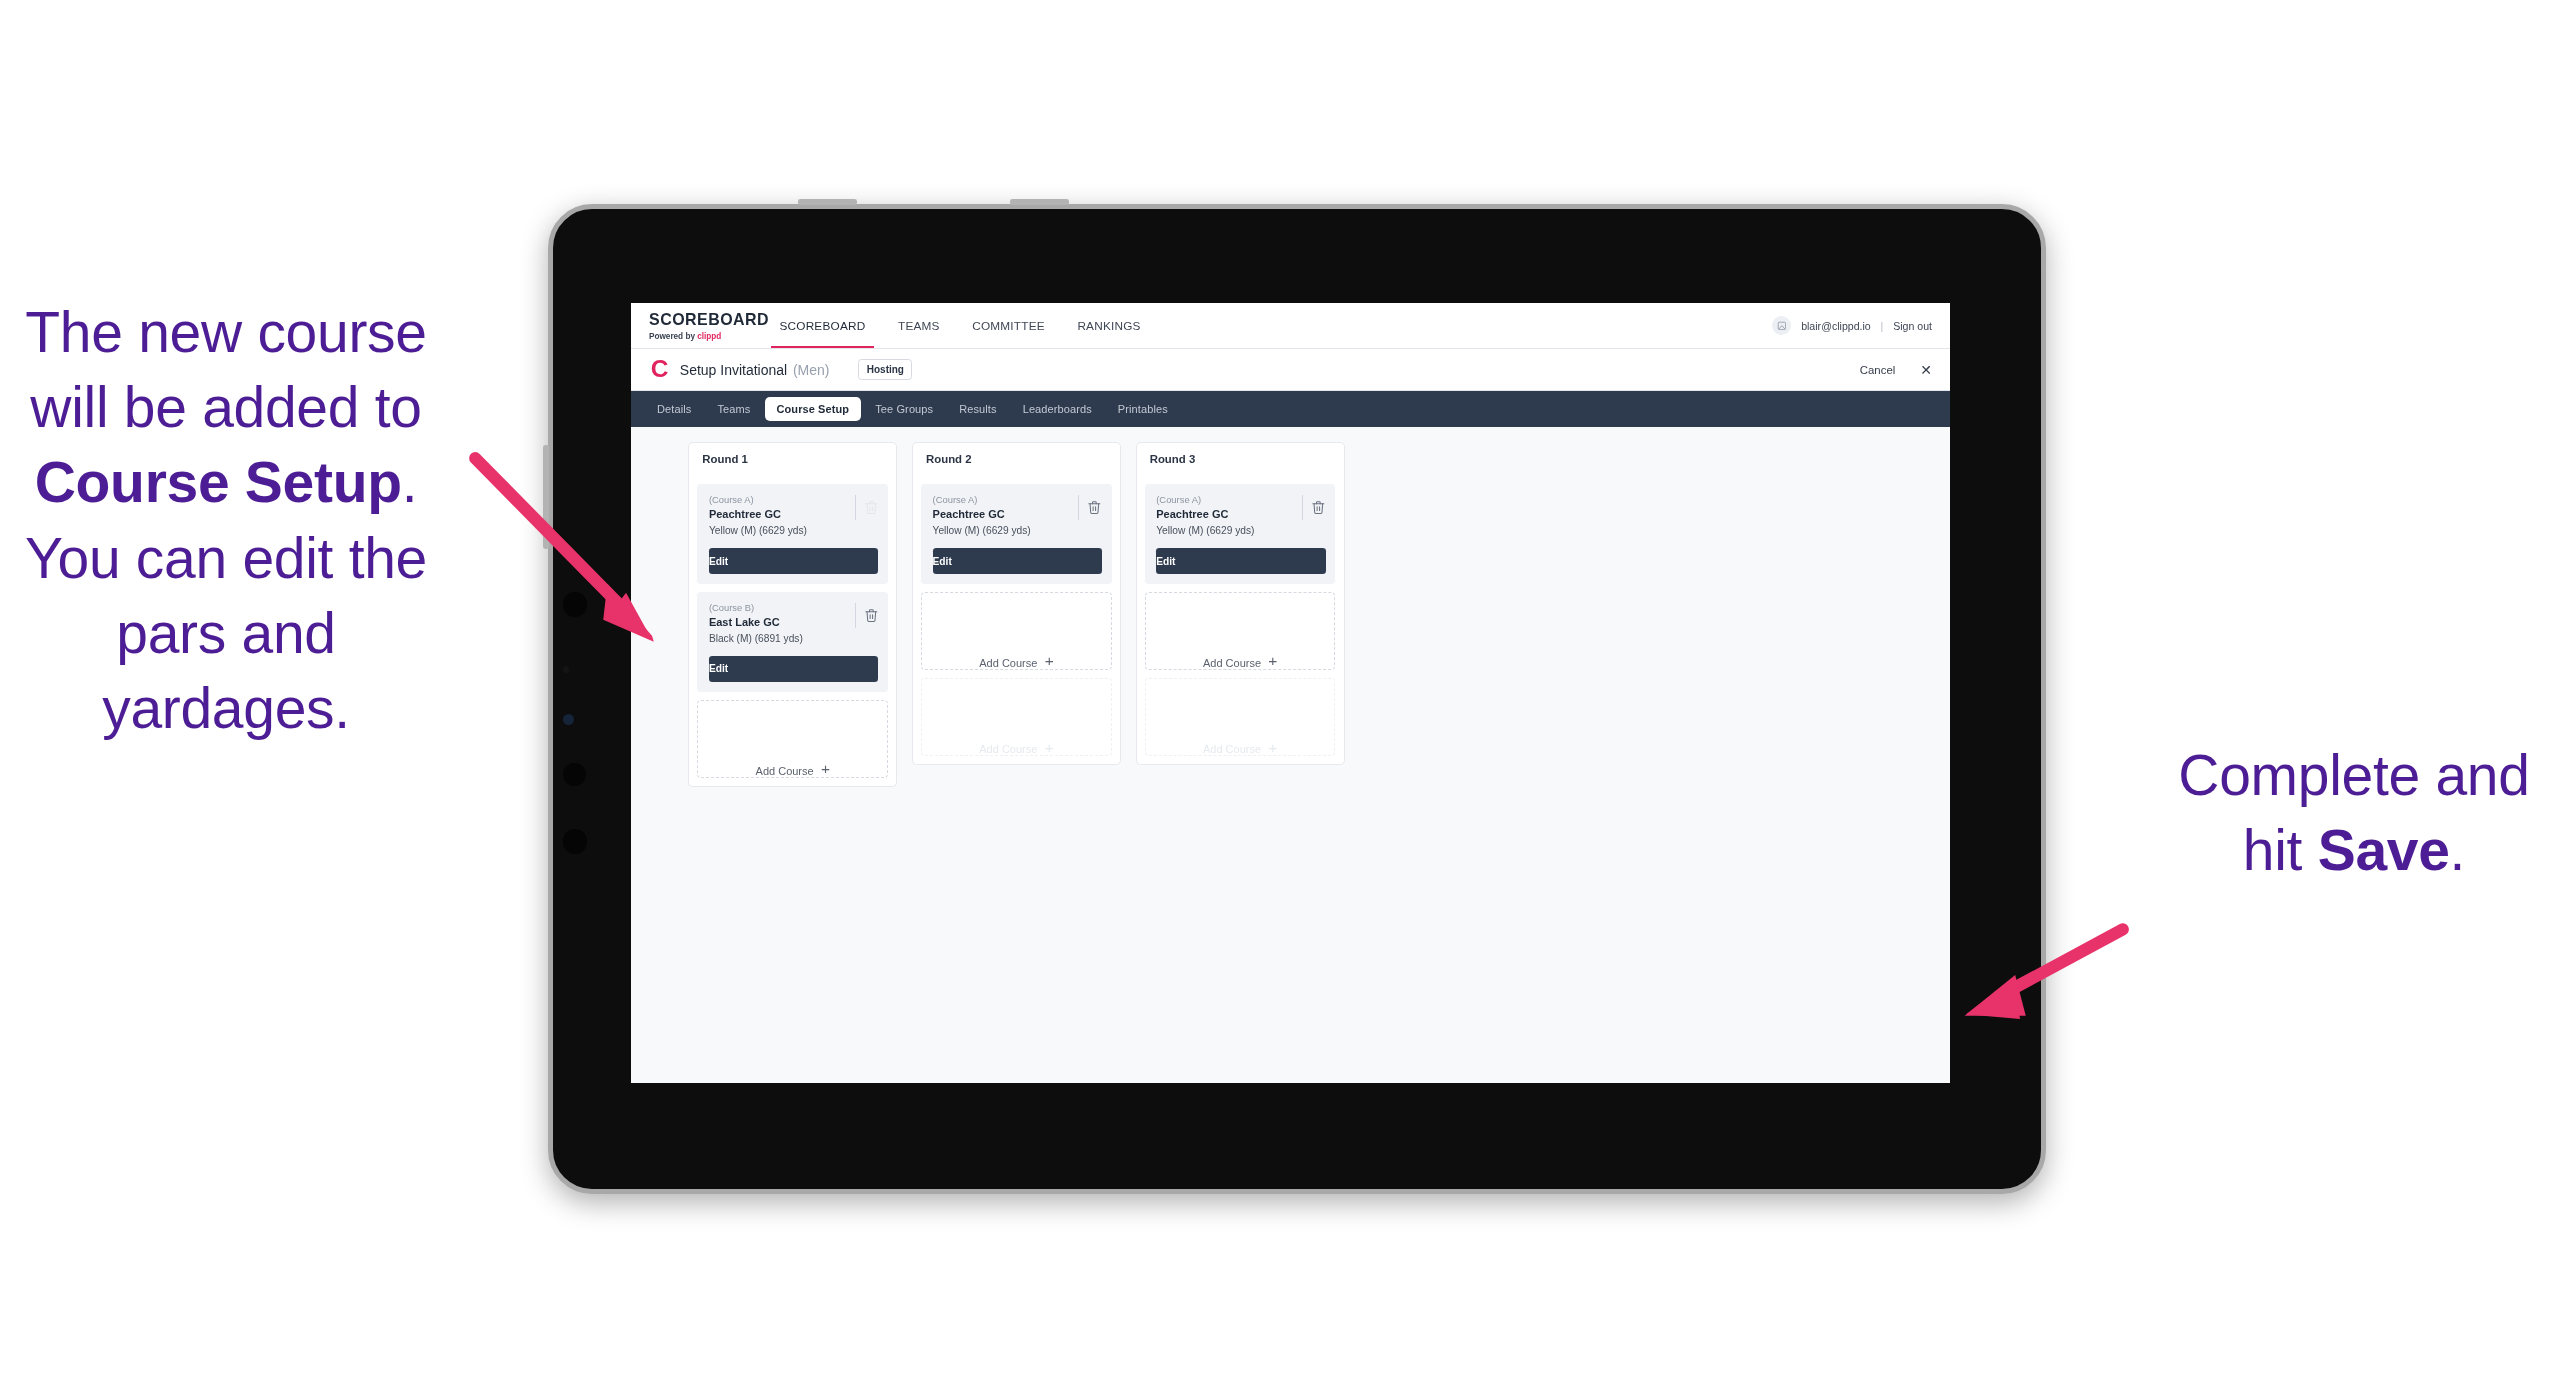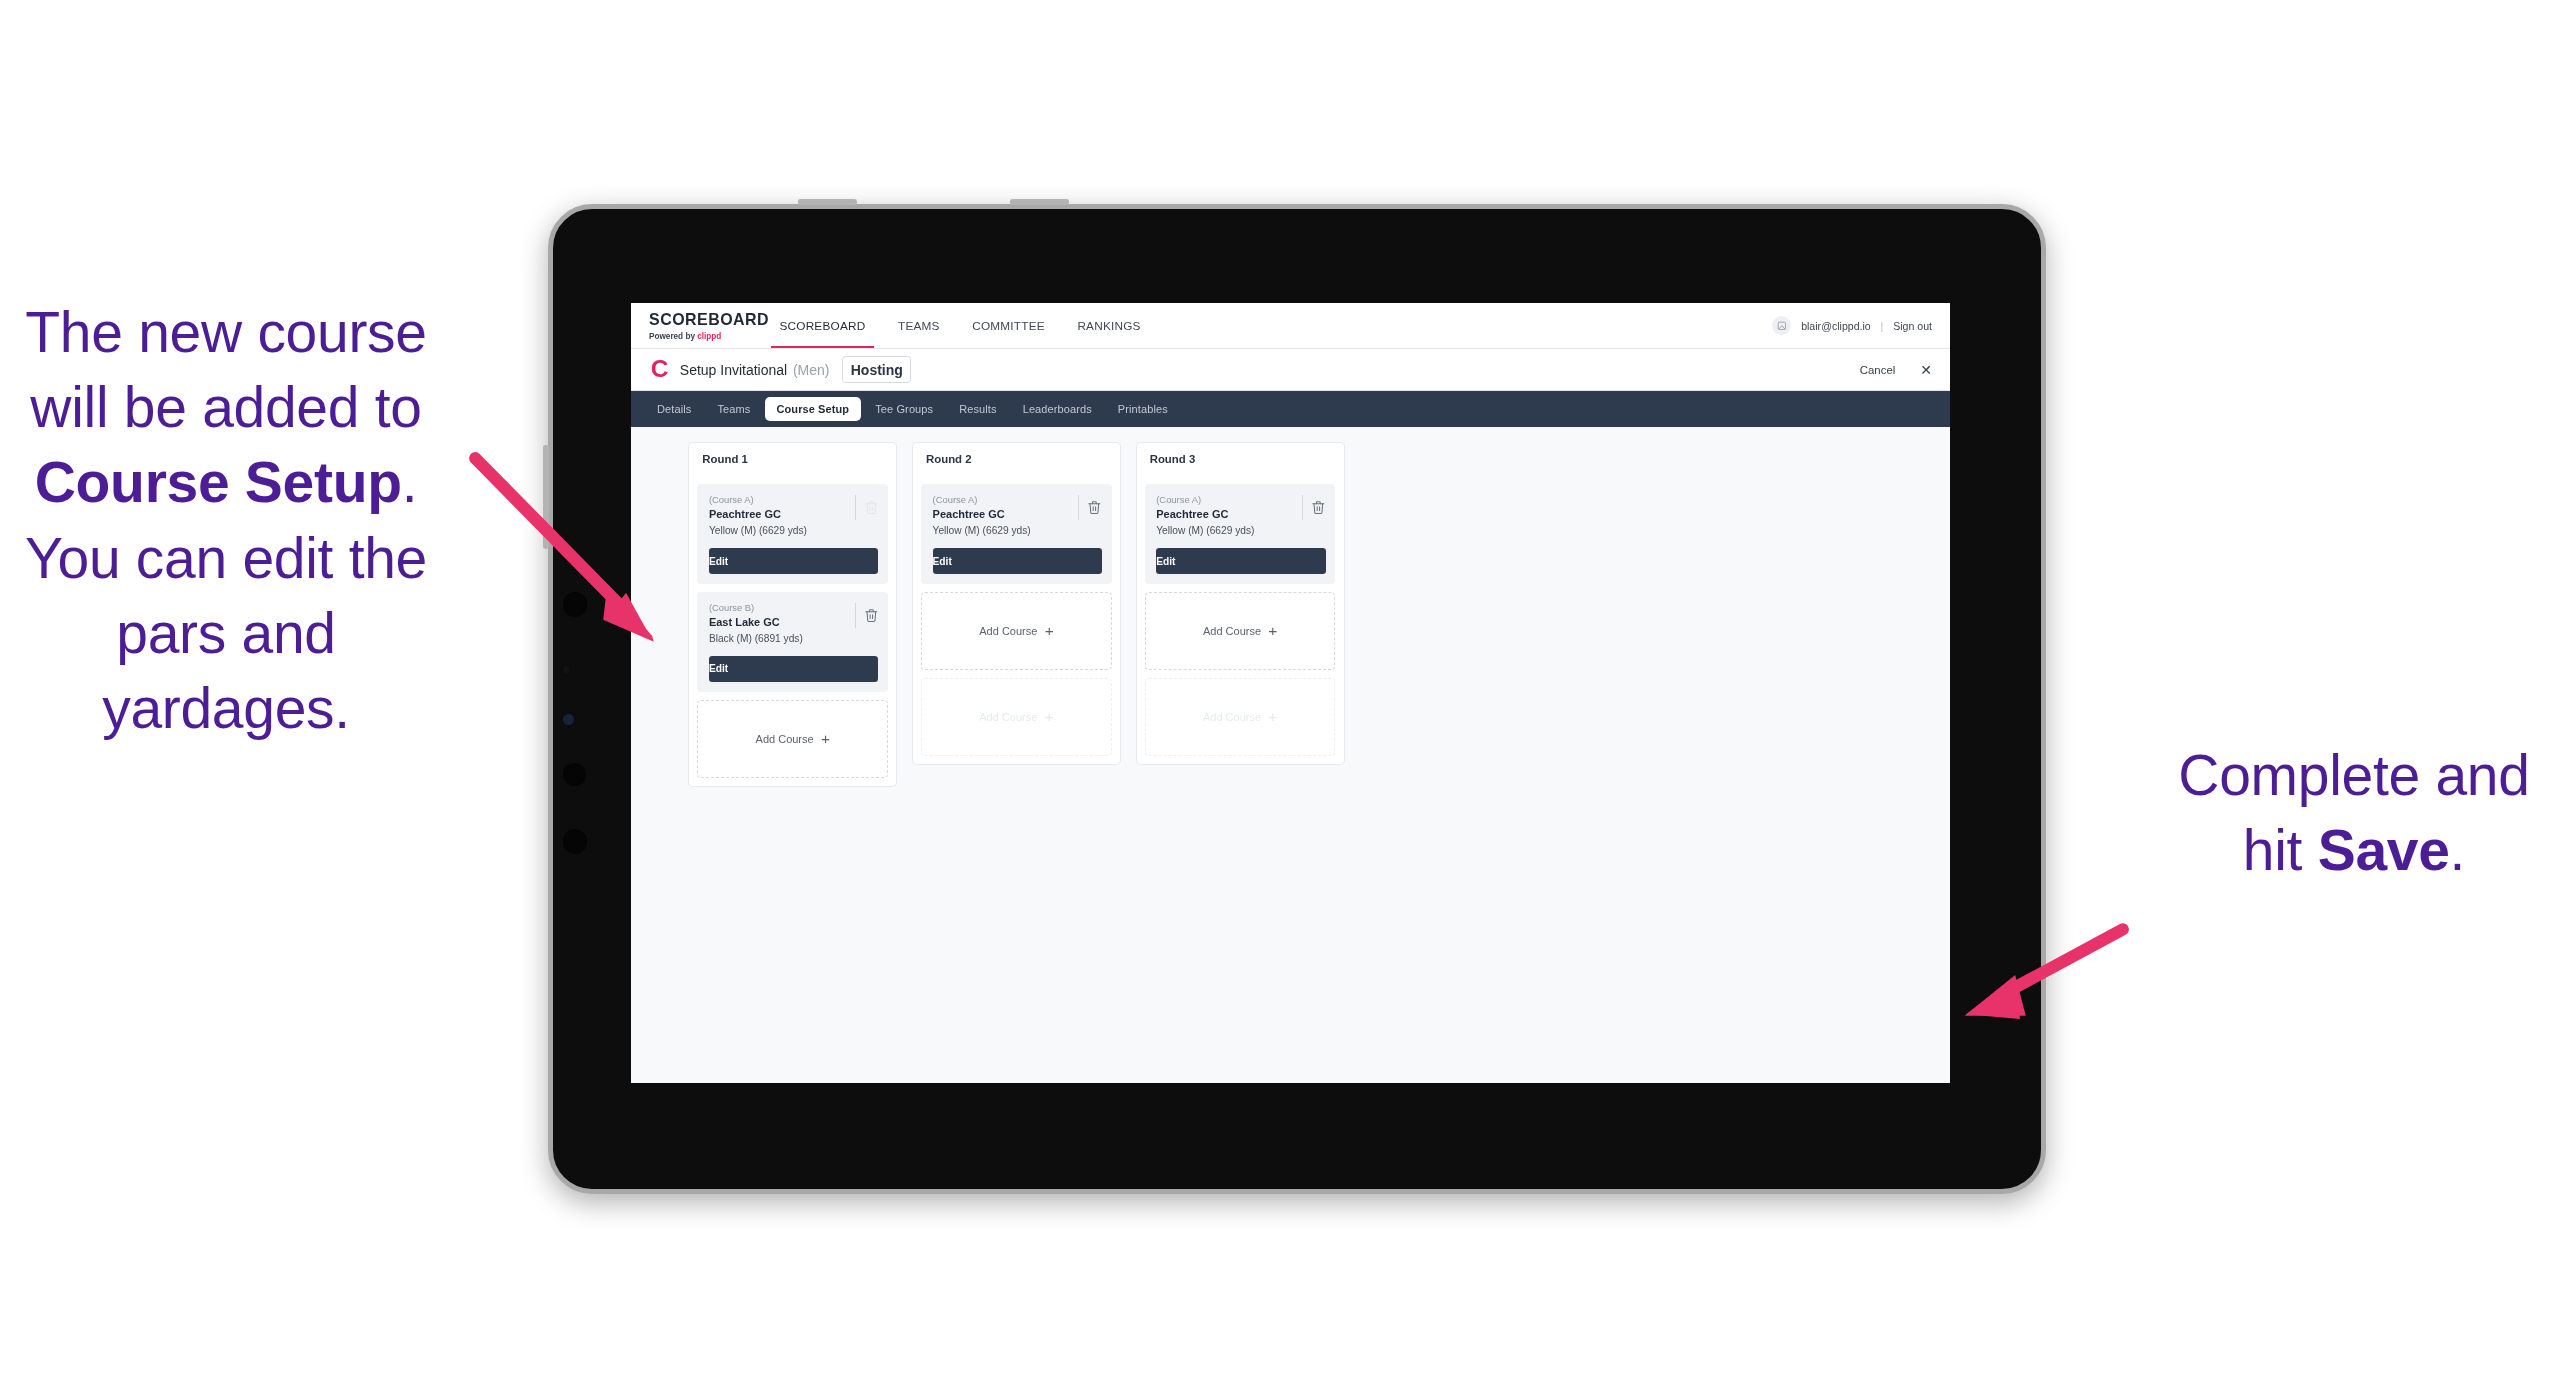--- a/index.html
+++ b/index.html
@@ -103,21 +103,21 @@
   }
   #tour-logo {
     width:21px; height:21px; margin-right:9.8px;
     display:flex; align-items:center; justify-content:center;
     color:#e0245e; font-size:24.5px; font-weight:800; line-height:1;
     font-family:"Liberation Sans", sans-serif;
   }
   #tour-name { font-size:14px; color:#1f2937; font-weight:400; }
   #tour-gender { font-size:14px; color:#98a0ad; margin-left:5.7px; }
   #tour-badge {
-    margin-left:13px; font-size:14px; font-weight:700; color:#2b3445;
+    margin-left:29px; font-size:10px; font-weight:700; color:#2b3445;
     border:0.8px solid #d7dbe1; border-radius:3.3px; padding:4.1px 7.3px; background:#fff;
   }
   #cancel {
     margin-left:auto; display:flex; align-items:center; gap:25px;
     font-size:11.4px; color:#343c49;
   }
   #cancel .xmark { font-size:14px; line-height:1; }
 
   
   #tabbar {
@@ -155,21 +155,21 @@
   .trash { width:14.7px; height:14.7px; color:#6b7280; }
   .trash.muted { color:#e3e6ea; }
   .edit-btn {
     margin-top: 9.8px; background:#2e3a4e; color:#ffffff;
     border-radius:3.3px; 
     font-size:10.2px; font-weight:700; padding: 7.3px 0;
   }
 
   .add-card {
     border:0.8px dashed #d6dae0; border-radius:4.1px;
-    height: 72px; display:flex; align-items:center; justify-content:center;
+    height: 72px; display:flex; align-items:flex-end; justify-content:center;
     gap: 7.3px; font-size:11px; color:#5b626e; background:#fff;
   }
   .add-card.big { height: 78px; }
   .add-card.disabled { color:#e7eaee; border-color:#eef0f3; }
   .plus { font-size:15.5px; line-height:1; font-weight:300; }
 </style>
 </head>
 <body>
 
 <div id="stage">

